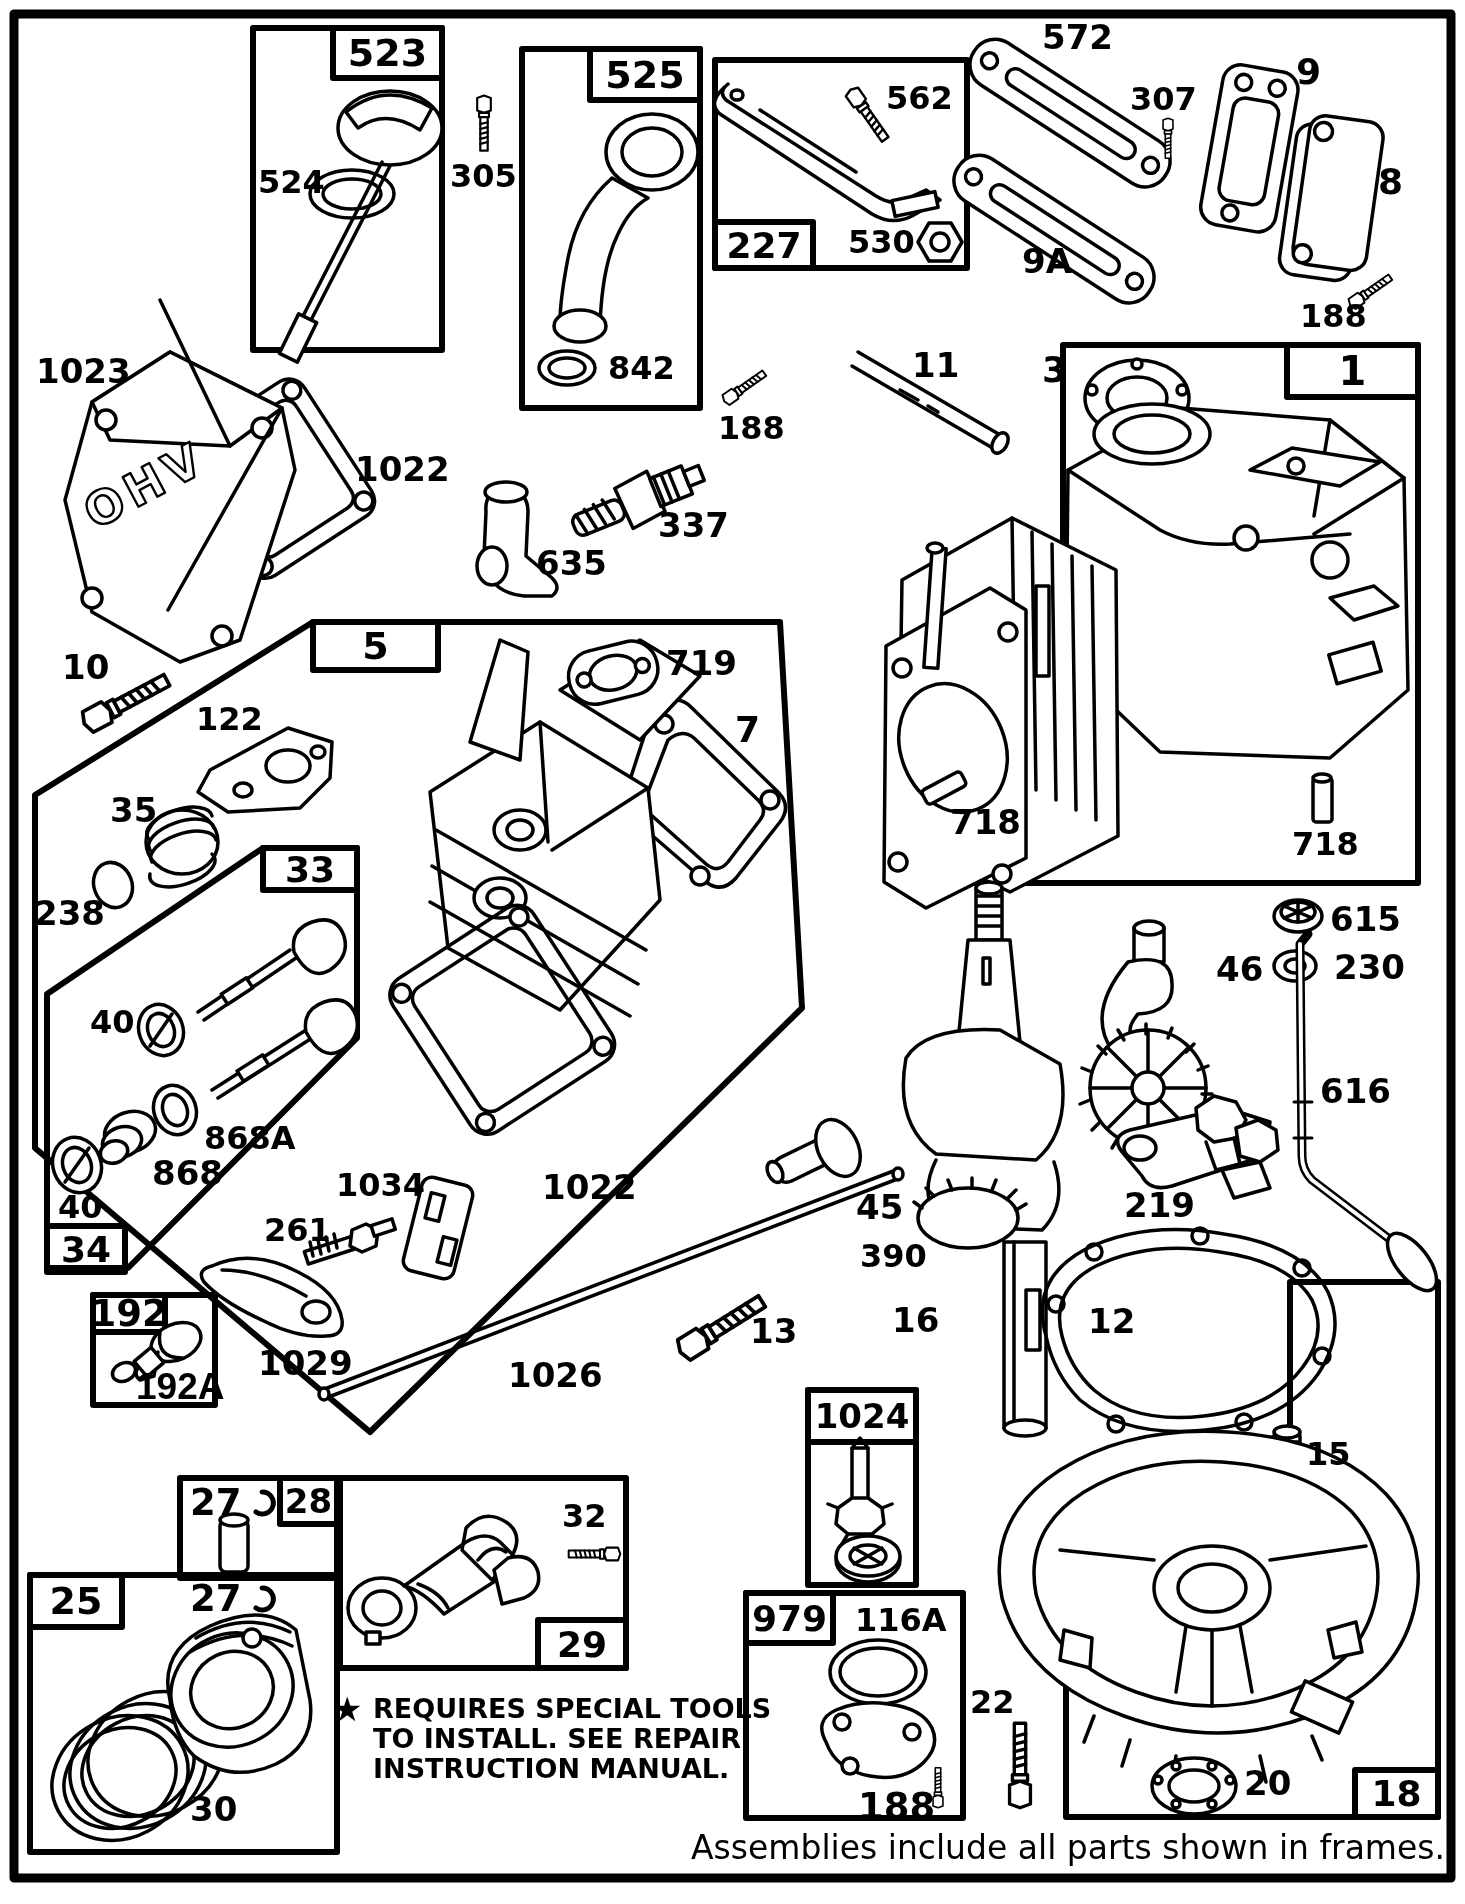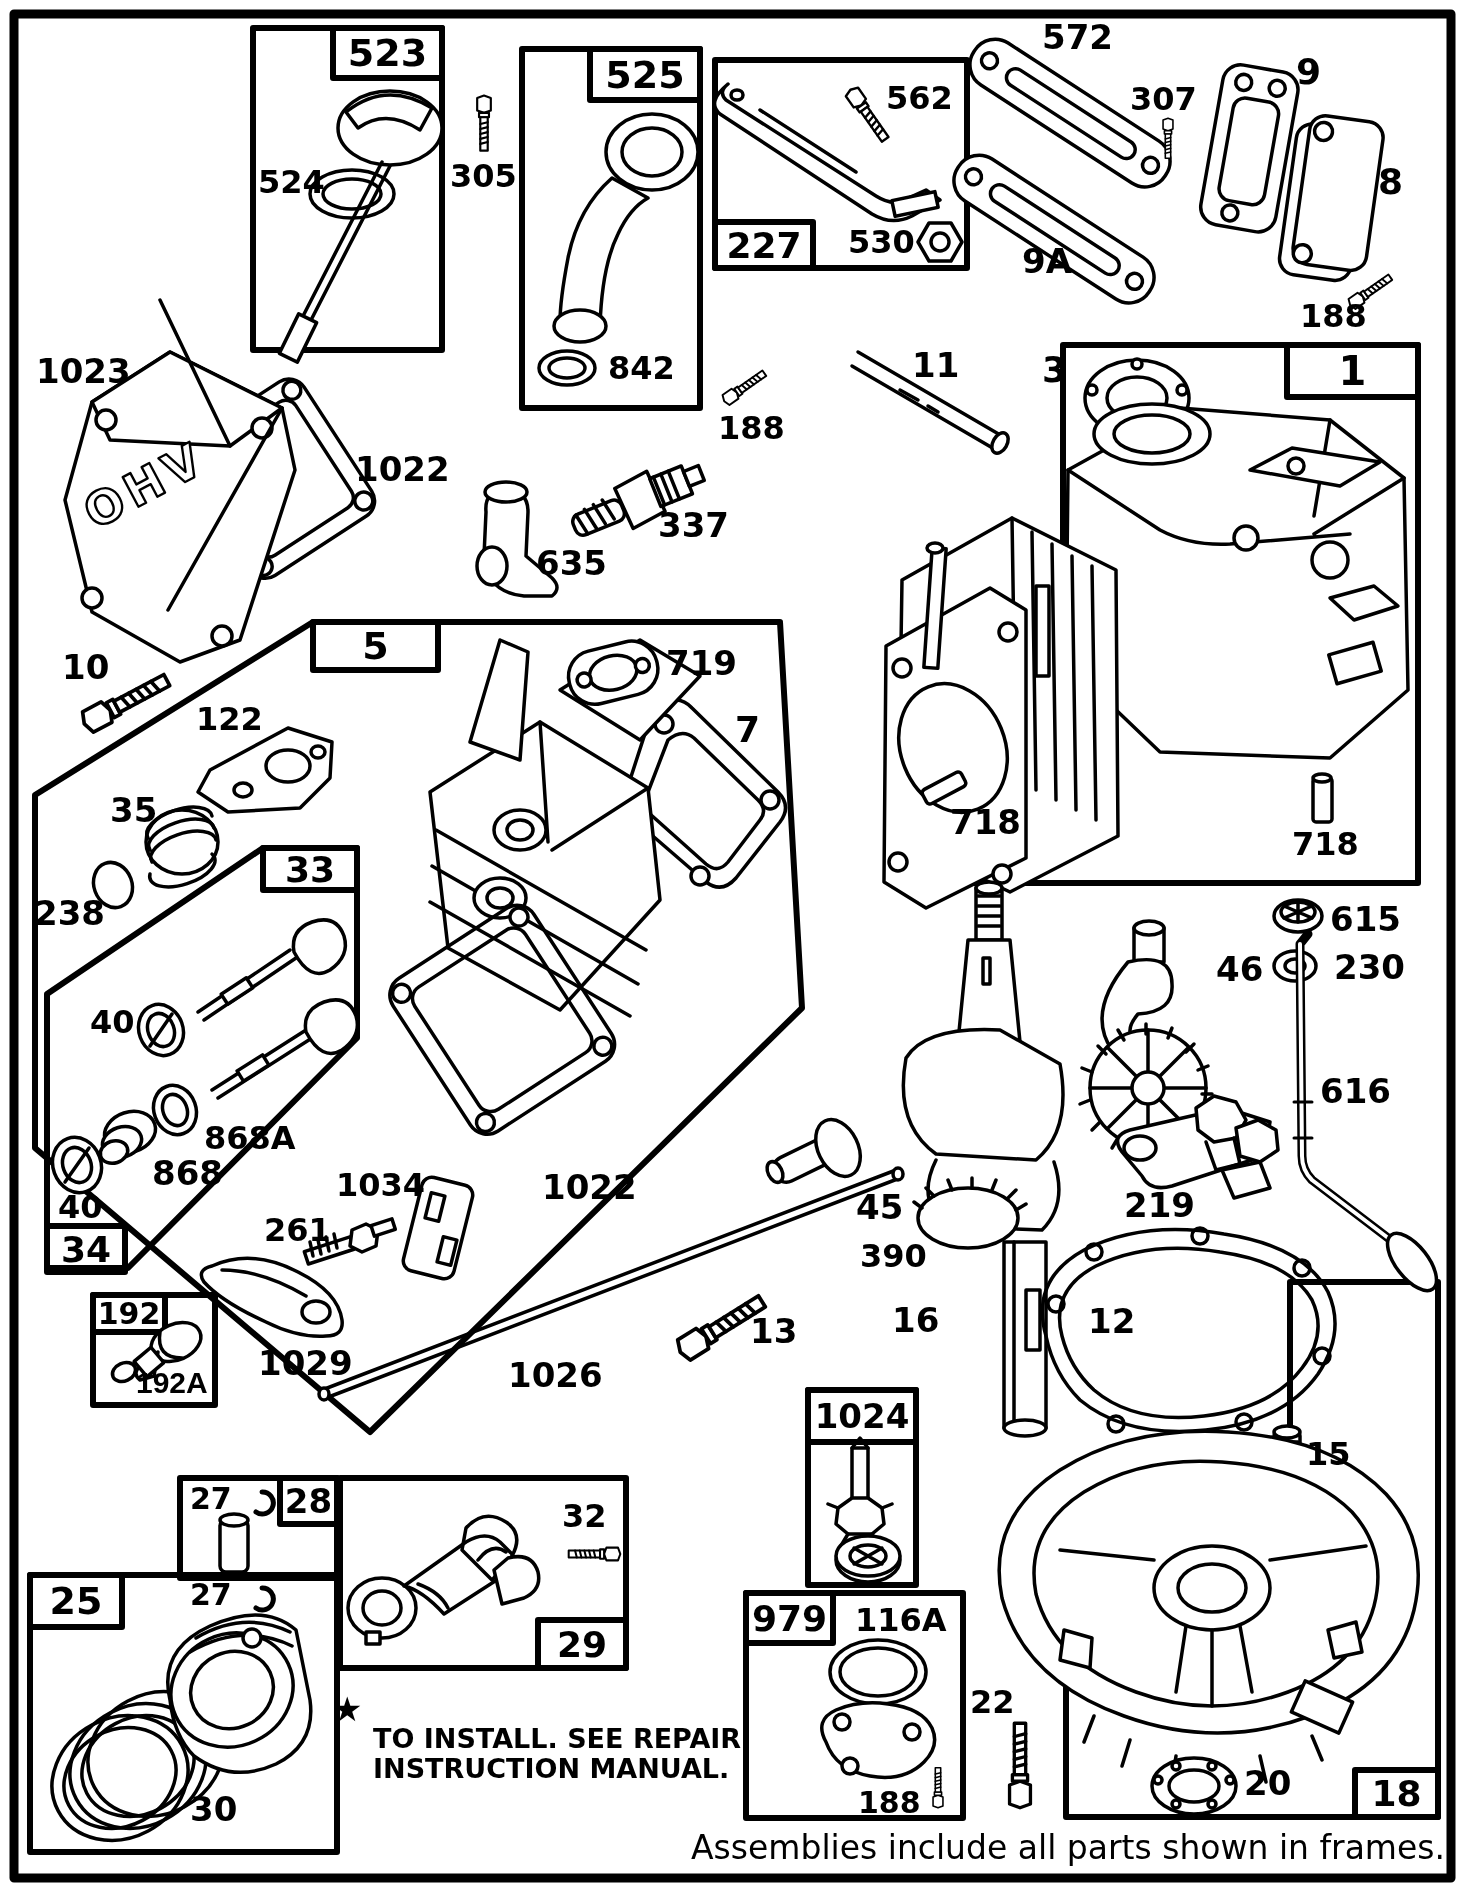--- a/index.html
+++ b/index.html
@@ -2,21 +2,21 @@
 <html><head>
 <meta charset="utf-8">
 <style>
   html,body{margin:0;padding:0;background:#fff;}
   #canvas{position:relative;width:1465px;height:1904px;background:#fff;overflow:hidden;
           font-family:"DejaVu Sans",sans-serif;}
   svg.art{position:absolute;left:0;top:0;width:1465px;height:1904px;}
   .lbl{position:absolute;font-family:"DejaVu Sans",sans-serif;font-weight:bold;color:#000;
        line-height:1;white-space:nowrap;font-size:30px;}
   .tab{position:absolute;display:flex;align-items:center;justify-content:center;
-       font-family:"DejaVu Sans",sans-serif;font-weight:bold;color:#000;white-space:nowrap;}.s30{font-size:30px}.s32{font-size:32px}.s34{font-size:34px}
+       font-family:"DejaVu Sans",sans-serif;font-weight:bold;color:#000;white-space:nowrap;}.s30{font-size:37px}.s32{font-size:32px}.s34{font-size:34px}
   .s36{font-size:36px}.s38{font-size:38px}.s40{font-size:40px}
   .serif{font-family:Liberation Sans, sans-serif;}
   .note{position:absolute;font-weight:bold;font-size:27px;line-height:1.12;color:#000;}
   .footer{position:absolute;font-weight:normal;font-size:33px;color:#000;}
 </style>
 </head>
 <body>
 
 <div id="canvas">
 
@@ -527,17 +527,18 @@
 <div class="lbl s30" style="left:190px;top:1484px">27</div>
 <div class="lbl s30" style="left:190px;top:1580px">27</div>
 <div class="lbl s34" style="left:190px;top:1792px">30</div>
 <div class="lbl s32" style="left:562px;top:1500px">32</div>
 <div class="lbl s32" style="left:970px;top:1686px">22</div>
 <div class="lbl s34" style="left:1244px;top:1766px">20</div>
 <div class="lbl s32" style="left:855px;top:1604px">116A</div>
 <div class="lbl s30" style="left:858px;top:1788px">188</div>
 
 <div class="note" style="left:332px;top:1690px;font-size:34px">★</div>
+<div class="note" style="left:373px;top:1694px">REQUIRES SPECIAL TOOLS</div>
 <div class="note" style="left:373px;top:1724px">TO INSTALL.  SEE REPAIR</div>
 <div class="note" style="left:373px;top:1754px">INSTRUCTION MANUAL.</div>
 <div class="footer" style="left:600px;top:1828px;width:845px;text-align:right">Assemblies include all parts shown in frames.</div>
 
 </div>
 
 </body></html>

